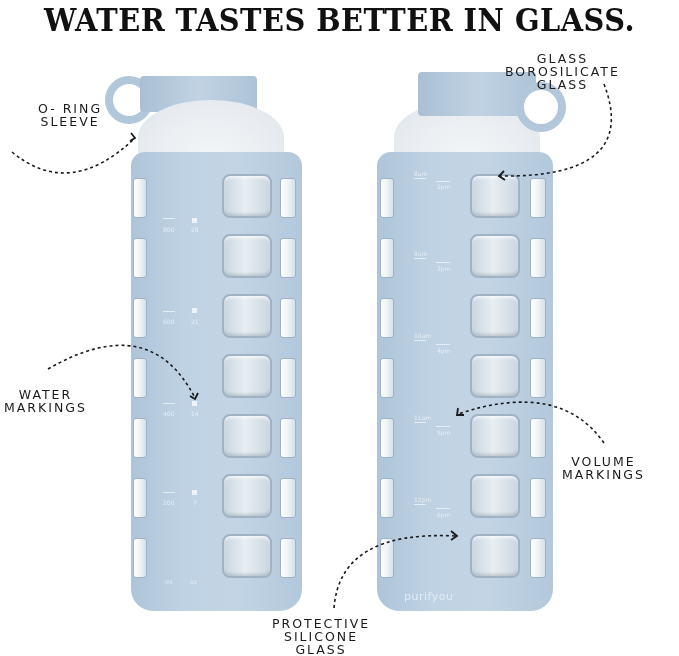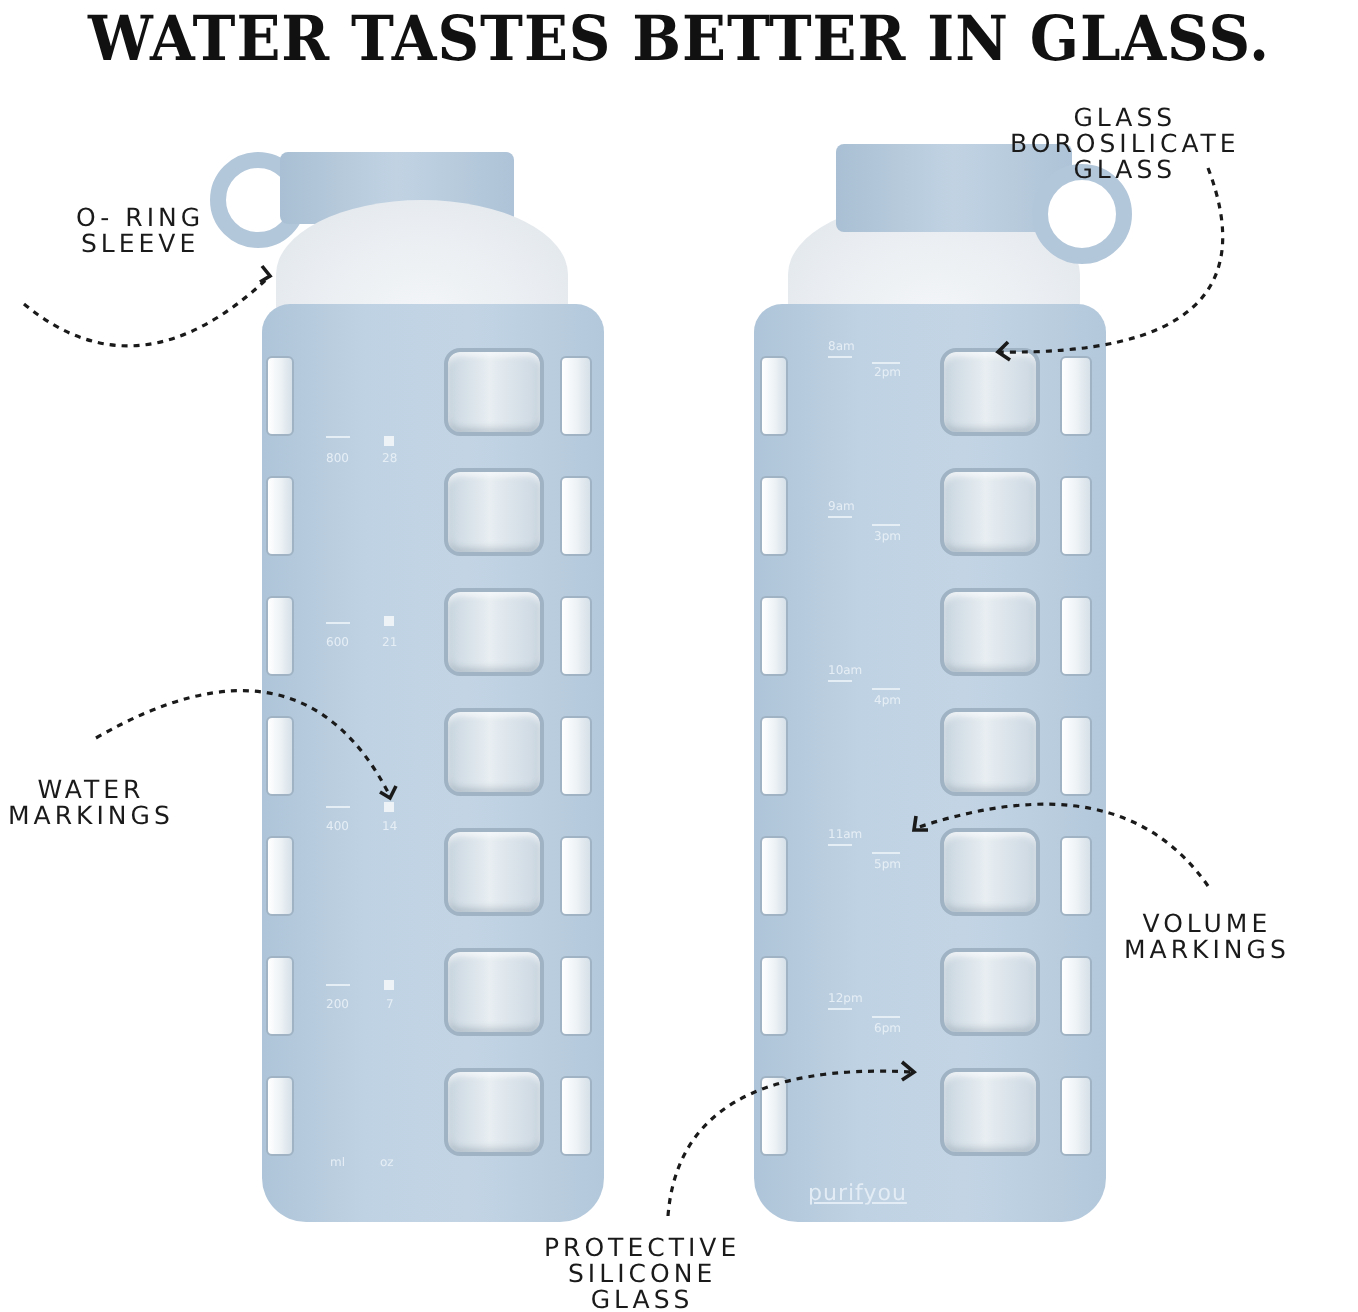--- a/index.html
+++ b/index.html
@@ -9,21 +9,21 @@
   .bottle{position:absolute;}
   .sleeve{position:absolute;background:linear-gradient(90deg,#aec4d8 0%,#bfd2e3 30%,#c3d5e5 60%,#b3c8db 100%);border-radius:14px 14px 22px 22px;}
   .neck{position:absolute;background:radial-gradient(ellipse at 50% 100%,#f4f6f8 0%,#e9edf1 60%,#dfe5ea 100%);border-radius:50% 50% 0 0/60% 60% 0 0;}
   .cap{position:absolute;background:linear-gradient(90deg,#a9bfd3,#c1d3e3 50%,#aec3d7);border-radius:4px;}
   .ring{position:absolute;border:8px solid #b3c7da;border-radius:50%;background:#fff;box-sizing:border-box;}
   .window{position:absolute;background:linear-gradient(90deg,#c9d6e0,#e8eef2 45%,#cbd7e1);border:2px solid #9fb3c4;border-radius:8px;box-sizing:border-box;box-shadow:inset 0 2px 3px rgba(255,255,255,.7),inset 0 -2px 3px rgba(80,100,120,.25);}
   .slot{position:absolute;background:linear-gradient(90deg,#ffffff,#eef3f6 50%,#d6e0e8);border:1px solid #9fb3c4;border-radius:3px;box-sizing:border-box;}
   .mark{position:absolute;font-size:6px;color:#e6eef5;font-family:"DejaVu Sans",sans-serif;white-space:nowrap;}
   .tick{position:absolute;height:1px;background:#e6eef5;}
   .sq{position:absolute;width:5px;height:5px;background:#eef3f8;}
-  .brand{position:absolute;font-size:11px;color:#e3ecf4;font-family:"DejaVu Sans",sans-serif;letter-spacing:0.5px;text-decoration:underline;}
+  .brand{position:absolute;font-size:11px;color:#e3ecf4;font-family:"DejaVu Sans",sans-serif;letter-spacing:0.5px;}
   svg.arrows{position:absolute;left:0;top:0;}
 </style>
 </head>
 <body>
 
 <div class="headline">WATER TASTES BETTER IN GLASS.</div>
 
 <div class="bottle">
   <div class="ring" style="left:105px;top:76px;width:48px;height:48px;"></div>
   <div class="cap" style="left:140px;top:76px;width:117px;height:36px;"></div>

